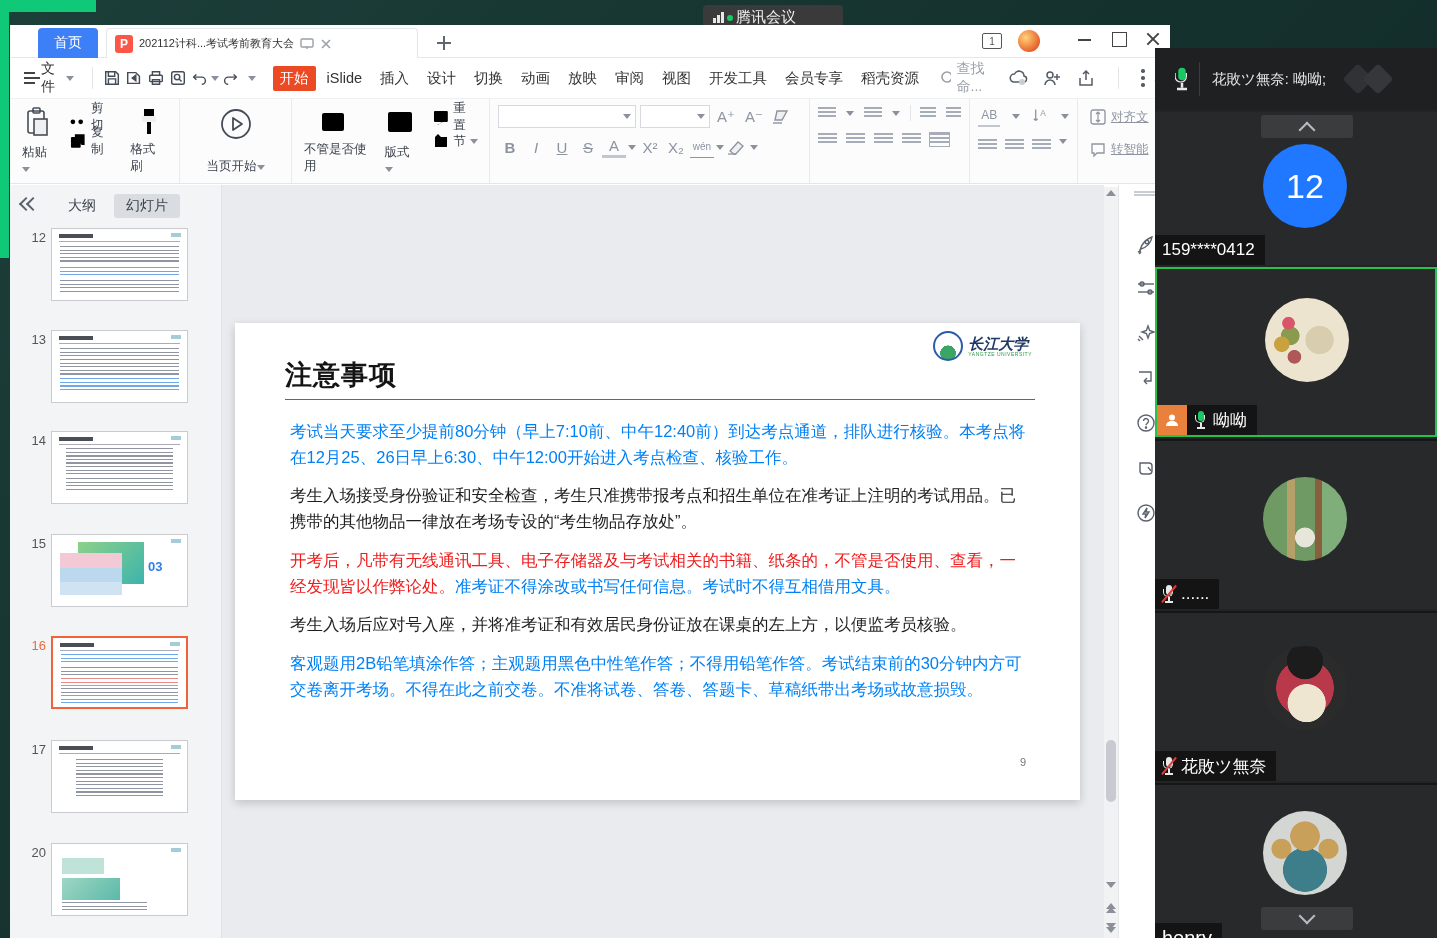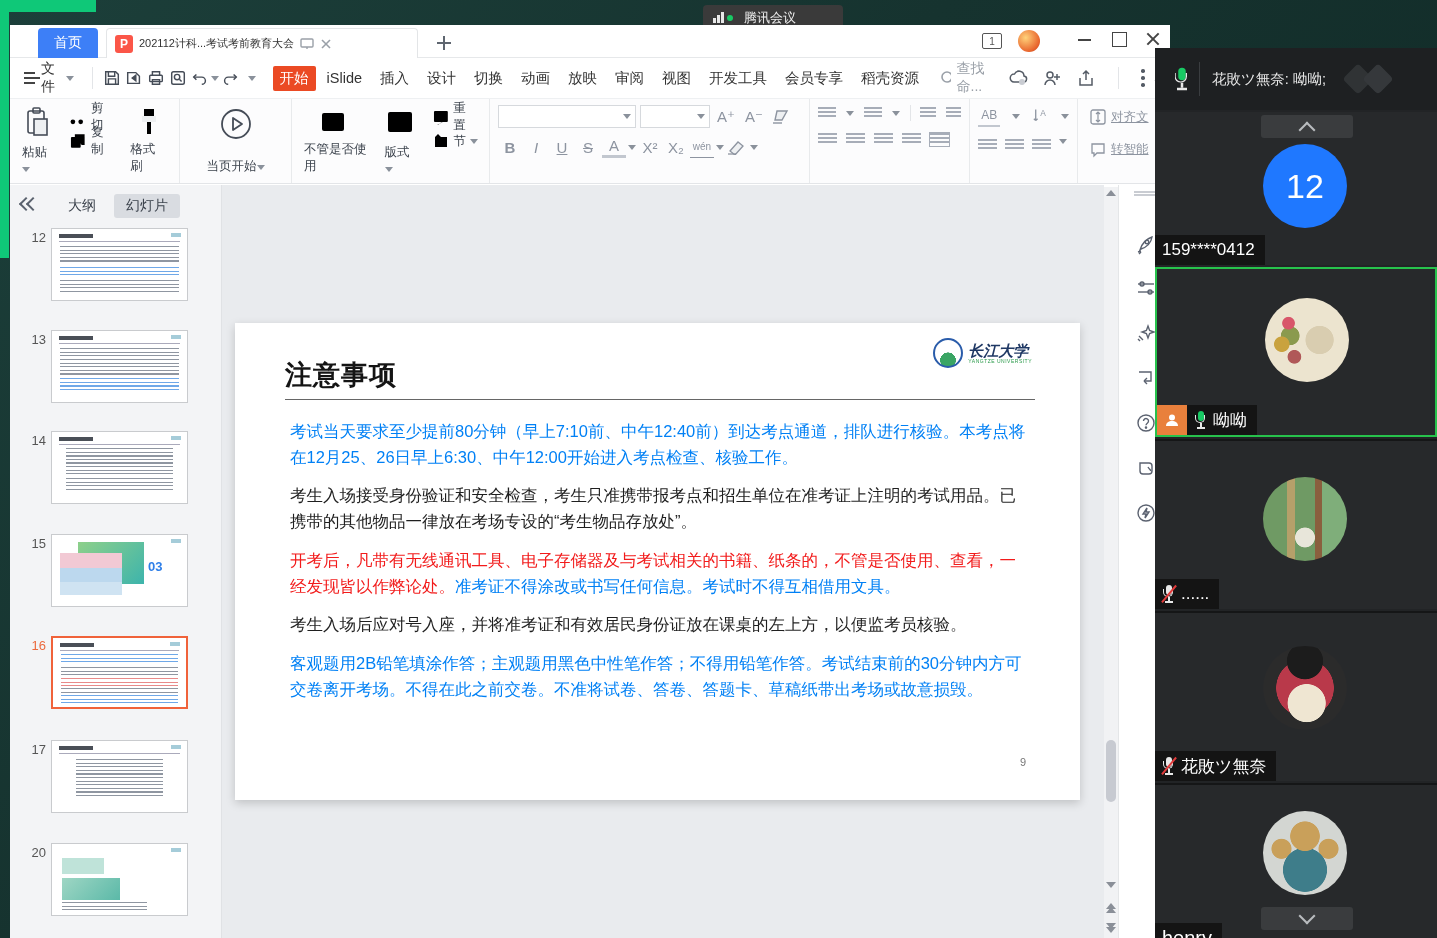--- a/index.html
+++ b/index.html
@@ -7,21 +7,21 @@
   .abs { position:absolute; }
   #stage { position:relative; width:1437px; height:938px;
     background:linear-gradient(135deg,#1c3f3a 0%,#16332f 40%,#0f2724 100%); }
 
   
   .green-top { left:0; top:0; width:96px; height:12px; background:#0fc878; }
   .green-left { left:0; top:0; width:9px; height:258px; background:#0fc878; }
 
   
   .meet-pill { left:703px; top:5px; width:140px; height:25px; background:#3a3a3a; border-radius:4px;
-    display:flex; align-items:center; gap:11px; padding:0 10px; color:#f0f0f0; font-size:13px; }
+    display:flex; align-items:center; gap:3px; padding:0 10px; color:#f0f0f0; font-size:15px; }
   .sig { display:flex; align-items:flex-end; gap:1.5px; height:11px; }
   .sig i { width:2.5px; background:#e8e8e8; display:block; }
   .sig .dot { width:6px; height:6px; border-radius:50%; background:#18c964; margin-left:2px; align-self:center; }
 
   
   #wps { left:10px; top:25px; width:1160px; height:913px; background:#fff; overflow:hidden; }
 
   .tabbar { position:absolute; left:0; top:0; width:100%; height:33px; background:#fff; border-bottom:1px solid #e6e8ea; }
   .hometab { position:absolute; left:28px; top:3px; width:60px; height:30px; background:#3d7ff7; color:#fff;
     font-size:14px; display:flex; align-items:center; justify-content:center; border-radius:4px 4px 0 0; }
@@ -100,21 +100,21 @@
 
   
   .canvas { position:absolute; left:212px; top:160px; width:882px; height:753px; background:#e9ebee; }
   .slide { position:absolute; left:13px; top:138px; width:845px; height:477px; background:#fff; box-shadow:0 3px 9px rgba(0,0,0,.18); }
   .s-title { position:absolute; left:50px; top:34px; font-size:27px; font-weight:bold; color:#141414; letter-spacing:1px; }
   .s-rule { position:absolute; left:50px; top:76px; width:750px; height:1px; background:#666; }
   .s-body { position:absolute; left:55px; top:96px; width:738px; font-size:16.5px; line-height:1.56; }
   .s-body p { margin-bottom:13px; }
   .txt-blue { color:#0080f5; } .txt-red { color:#f21b1b; } .txt-black { color:#1f1f1f; }
   .pagenum { position:absolute; right:54px; bottom:32px; font-size:11px; color:#777; }
-  .uni-logo { position:absolute; right:48px; top:15px; display:flex; align-items:center; gap:5px;justify-content:center; }
+  .uni-logo { position:absolute; right:48px; top:8px; display:flex; align-items:center; gap:5px;justify-content:center; }
   .uni-seal { width:30px; height:30px; border:2px solid #2a5caa; border-radius:50%;
     background:radial-gradient(circle at 50% 78%, #3aa564 0 32%, #fff 33%); }
   .uni-name { font-size:15px; font-weight:bold; font-style:italic; color:#1f3864; line-height:1; }
   .uni-sub { font-size:5px; color:#2a9a4a; letter-spacing:.5px; }
 
   
   .vscroll { position:absolute; left:1094px; top:162px; width:14px; height:751px; background:#f1f2f4; }
   .vthumb { position:absolute; left:2px; top:553px; width:10px; height:62px; background:#c7cad1; border-radius:5px; }
   .tri { width:0; height:0; border-left:5px solid transparent; border-right:5px solid transparent; margin:0 auto; }
   .tri.up { border-bottom:6px solid #8a8f98; } .tri.dn { border-top:6px solid #8a8f98; }

